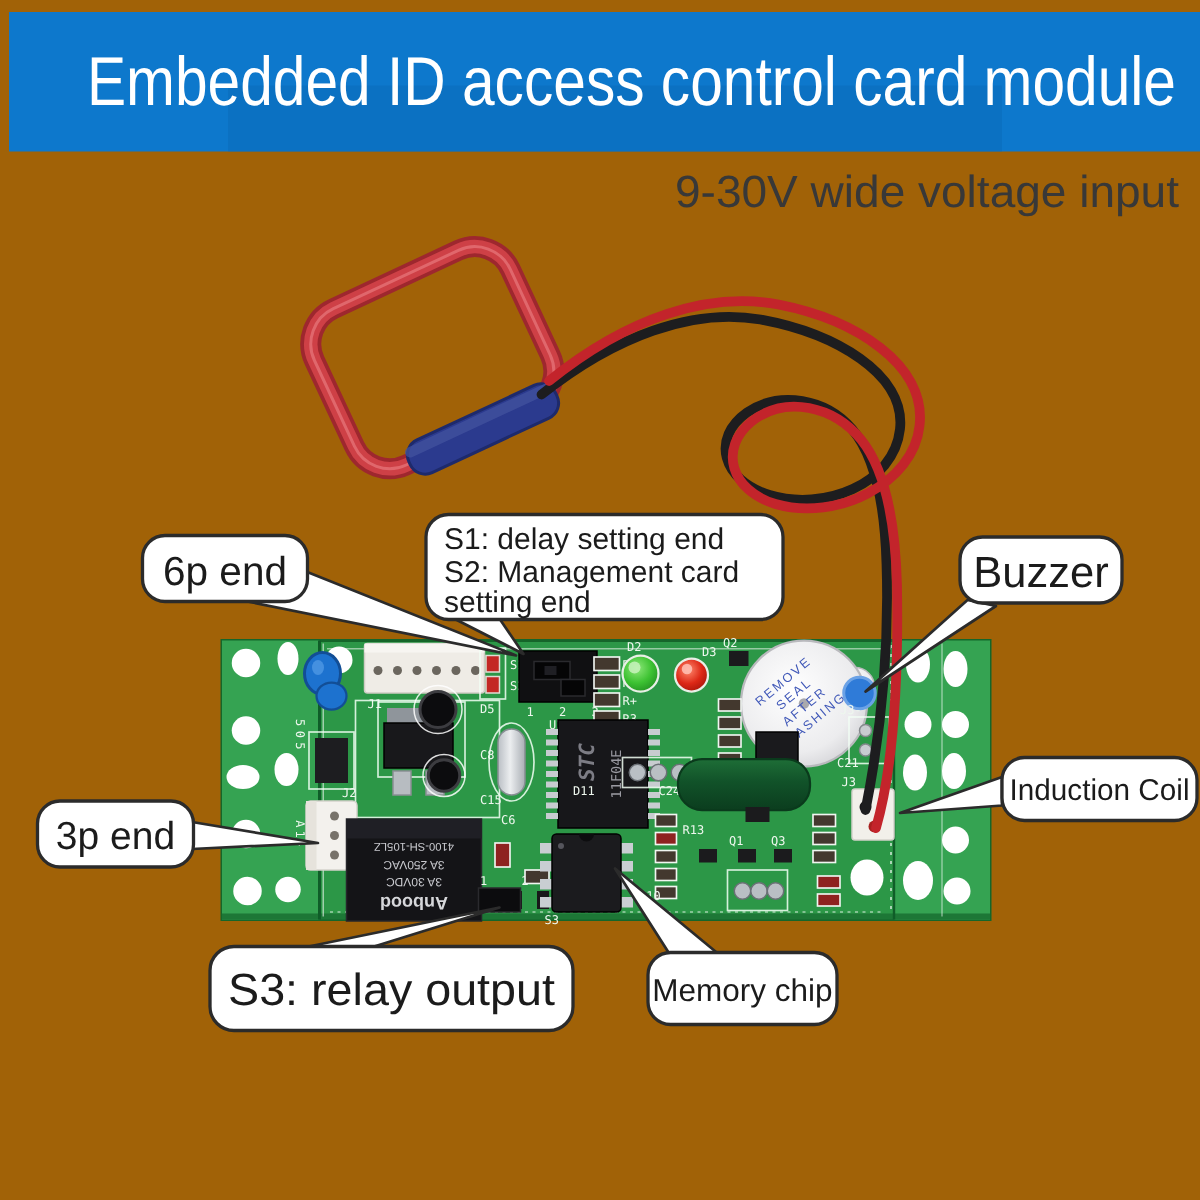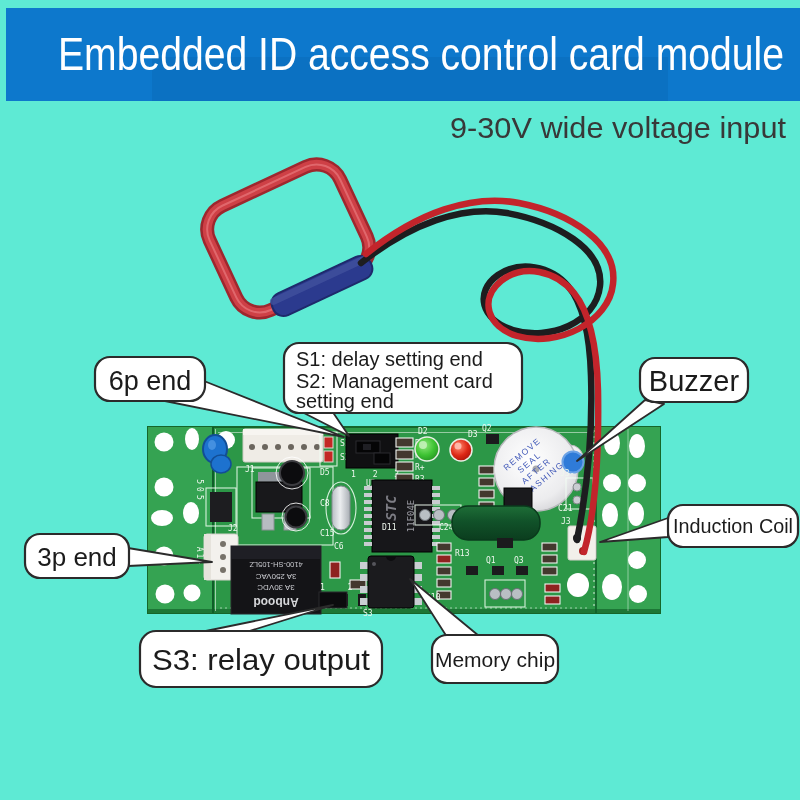--- a/index.html
+++ b/index.html
@@ -1,16 +1,16 @@
 <!DOCTYPE html>
 <html><head>
 <meta charset="utf-8">
 <style>
   html,body{margin:0;padding:0;background:#ffffff;}
-  .stage{width:800px;height:800px;position:relative;overflow:hidden;background:#5eead4;}
+  .stage{width:800px;height:800px;position:relative;overflow:hidden;background:#a16207;}
   svg{display:block;}
   .title-text{fill:#ffffff;font-family:"Liberation Sans",sans-serif;}
   .subtitle-text{fill:#383838;font-family:"Liberation Sans",sans-serif;}
   .callout-box{fill:#ffffff;stroke:#2b2b2b;stroke-width:2.2px;}
   .tail{fill:#ffffff;stroke:#2b2b2b;stroke-width:1.8px;stroke-linejoin:round;}
   .callout-text{fill:#1b1b1b;font-family:"Liberation Sans",sans-serif;}
   .silk{fill:#eef7ee;font-family:"DejaVu Sans Mono",monospace;font-size:8px;}
   .silkline{stroke:#f2fff4;fill:none;stroke-width:1.1px;opacity:.85;}
   .smd{fill:#43382e;stroke:#f0f5f0;stroke-width:1.1px;}
   .smdred{fill:#8e2220;stroke:#f0f5f0;stroke-width:1.1px;}

